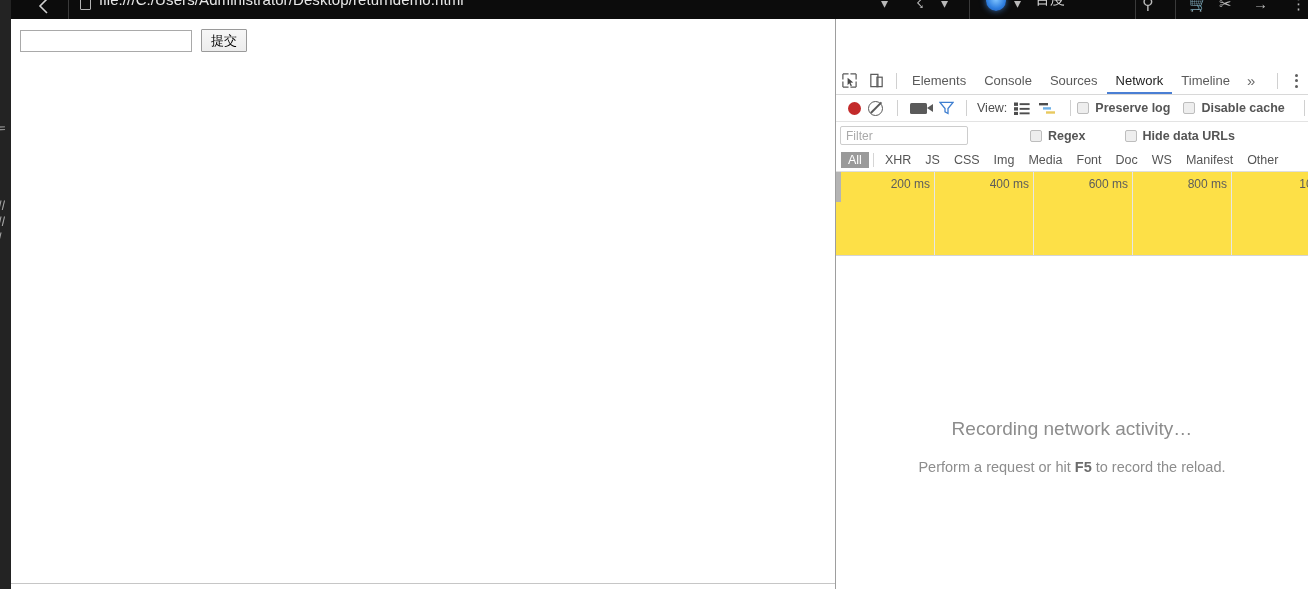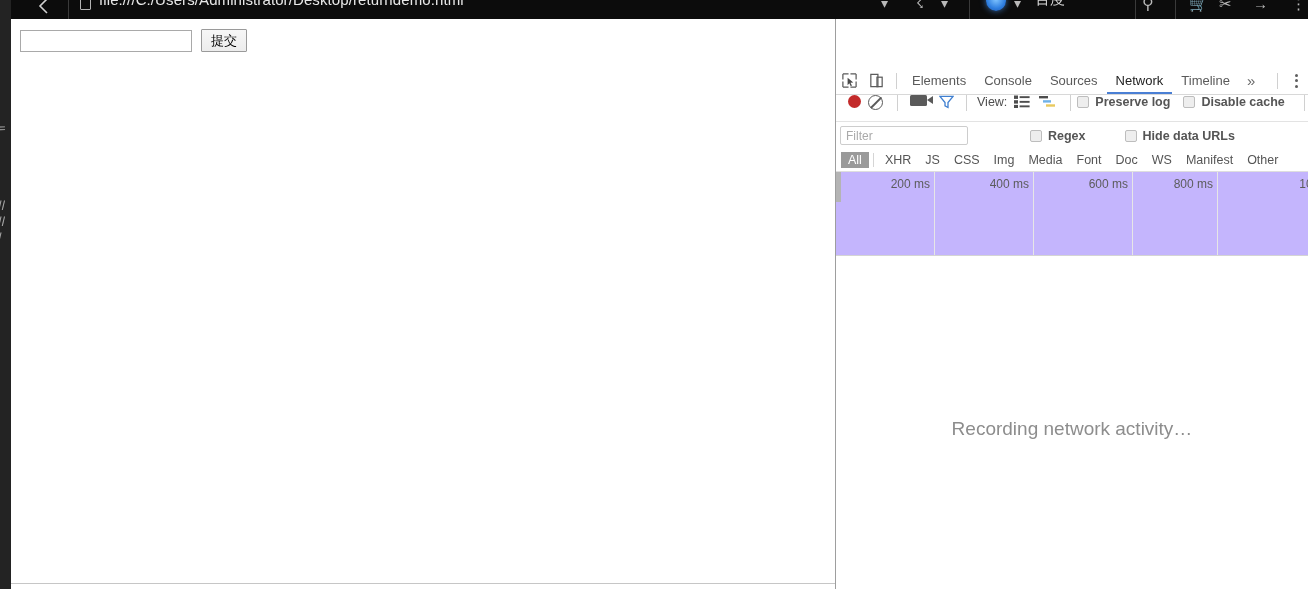--- a/index.html
+++ b/index.html
@@ -232,21 +232,21 @@
     border-radius: 50%;
     background: #5e5e5e;
     display: block;
   }
 
   
   .dt-toolbar {
     height: 27px;
     border-bottom: 1px solid #e3e3e3;
     display: flex;
-    align-items: flex-start;
+    align-items: center;
     padding-left: 6px;
     background: #ffffff;
     white-space: nowrap;
   }
   .rec-dot {
     width: 13px; height: 13px;
     border-radius: 50%;
     background: #c32a2a;
     margin: 0 7px 0 6px;
     cursor: pointer;
@@ -378,21 +378,21 @@
     background: #d5d5d5;
     margin: 0 4px;
     flex: 0 0 auto;
   }
 
   
   .dt-overview {
     position: relative;
     height: 84px;
     border-bottom: 1px solid #d4d4d4;
-    background: #c4b5fd;
+    background: #fde047;
     overflow: hidden;
   }
   .ov-scroll {
     position: absolute;
     left: 0; top: 0;
     width: 5px; height: 30px;
     background: #b4b4b4;
   }
   .ov-ticks {
     position: absolute;
@@ -589,29 +589,30 @@
       <div class="ov-ticks">
         <div class="ov-tick" style="left:0px;width:99px;">
           <span>200 ms</span>
         </div>
         <div class="ov-tick" style="left:99px;width:99px;">
           <span>400 ms</span>
         </div>
         <div class="ov-tick" style="left:198px;width:99px;">
           <span>600 ms</span>
         </div>
-        <div class="ov-tick" style="left:283px;width:99px;">
+        <div class="ov-tick" style="left:297px;width:99px;">
           <span>800 ms</span>
         </div>
         <div class="ov-tick" style="left:396px;width:99px;">
           <span>1000</span>
         </div>
       </div>
     </div>
 
     <div class="dt-body">
       <div class="empty-state">
         <div class="empty-line1">Recording network activity…</div>
+        <div class="empty-line2"><span>Perform a request or hit </span><b>F5</b><span> to record the reload.</span></div>
       </div>
     </div>
 
   </div>
 </div>
 
 </body></html>

